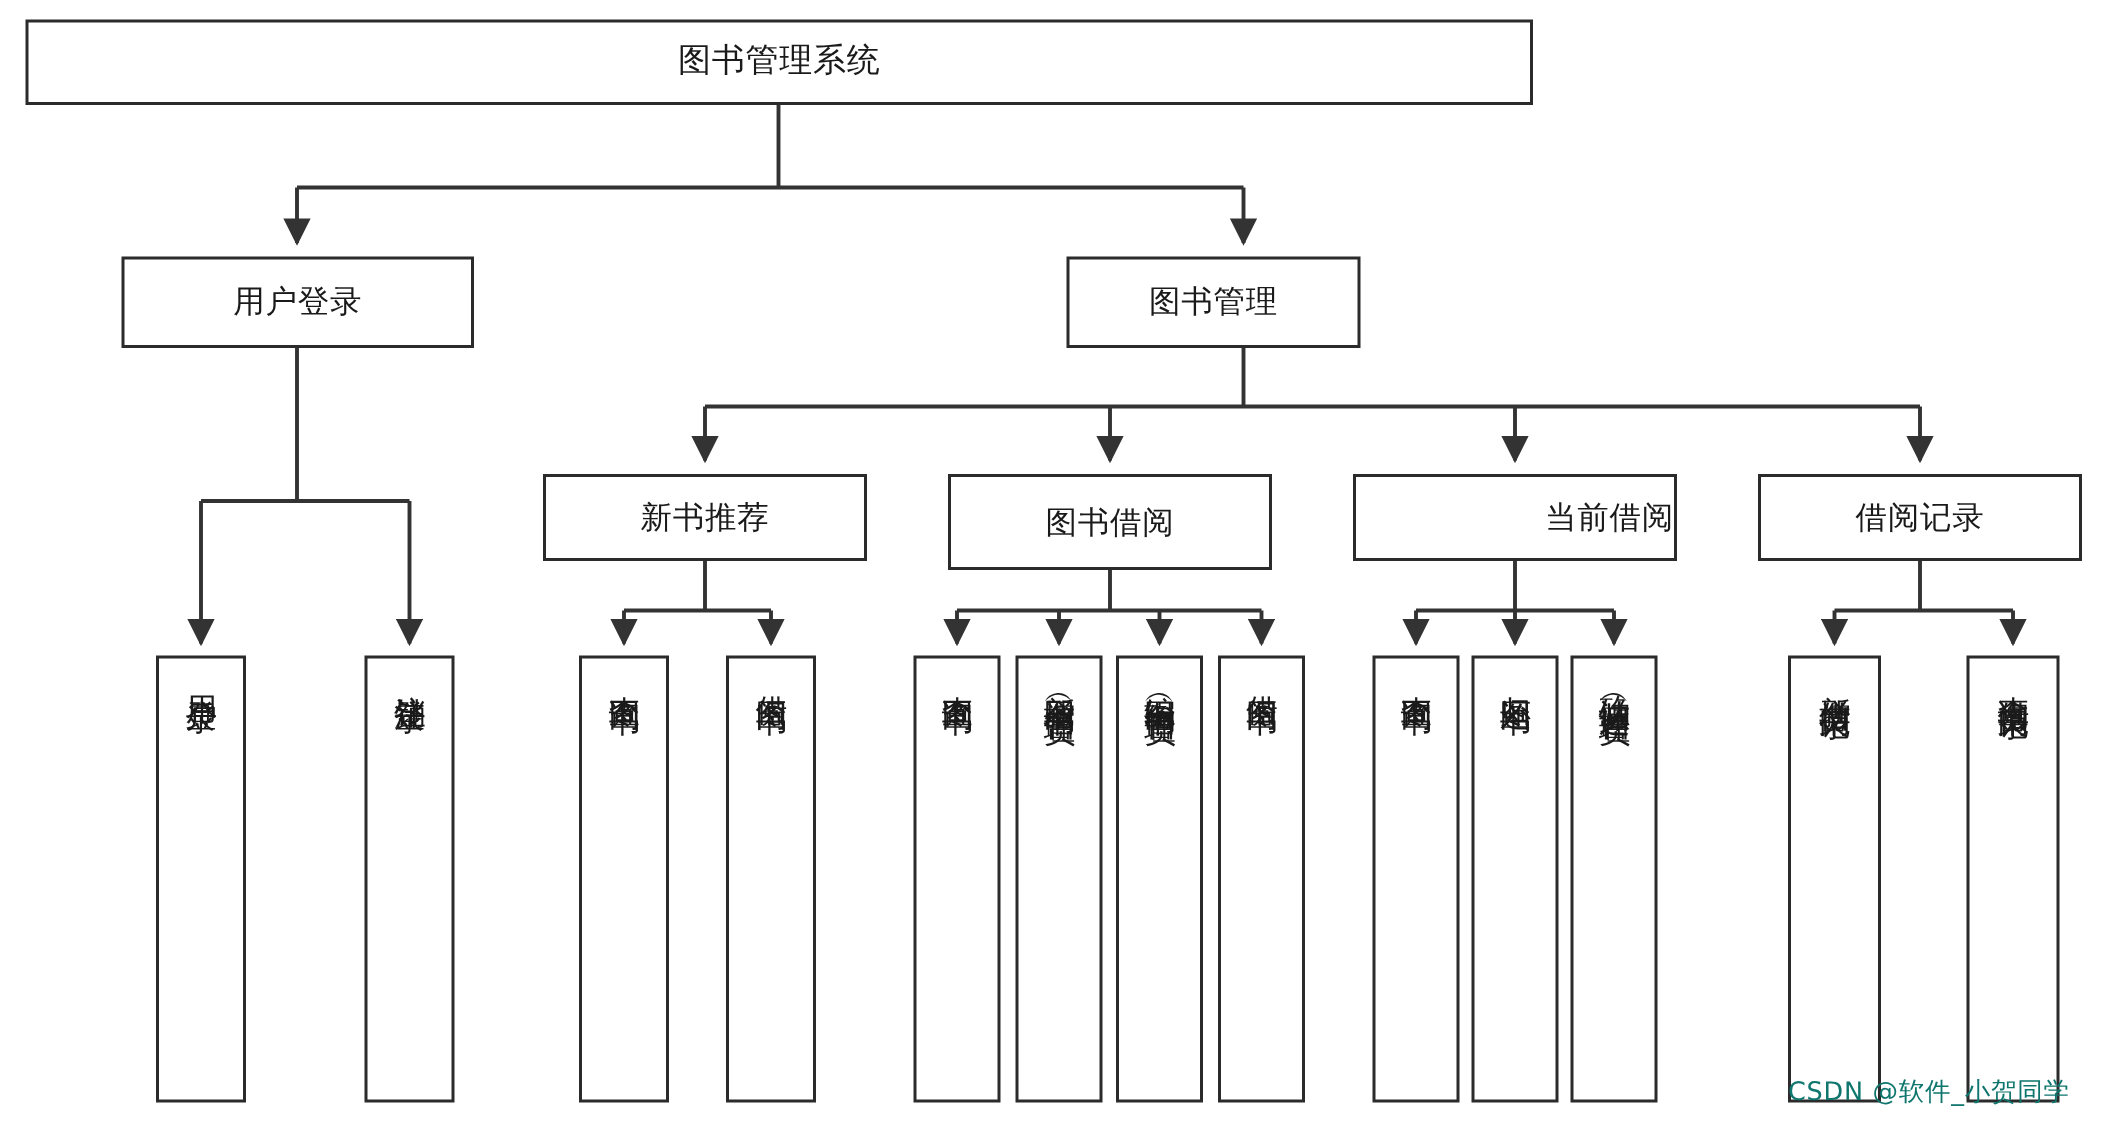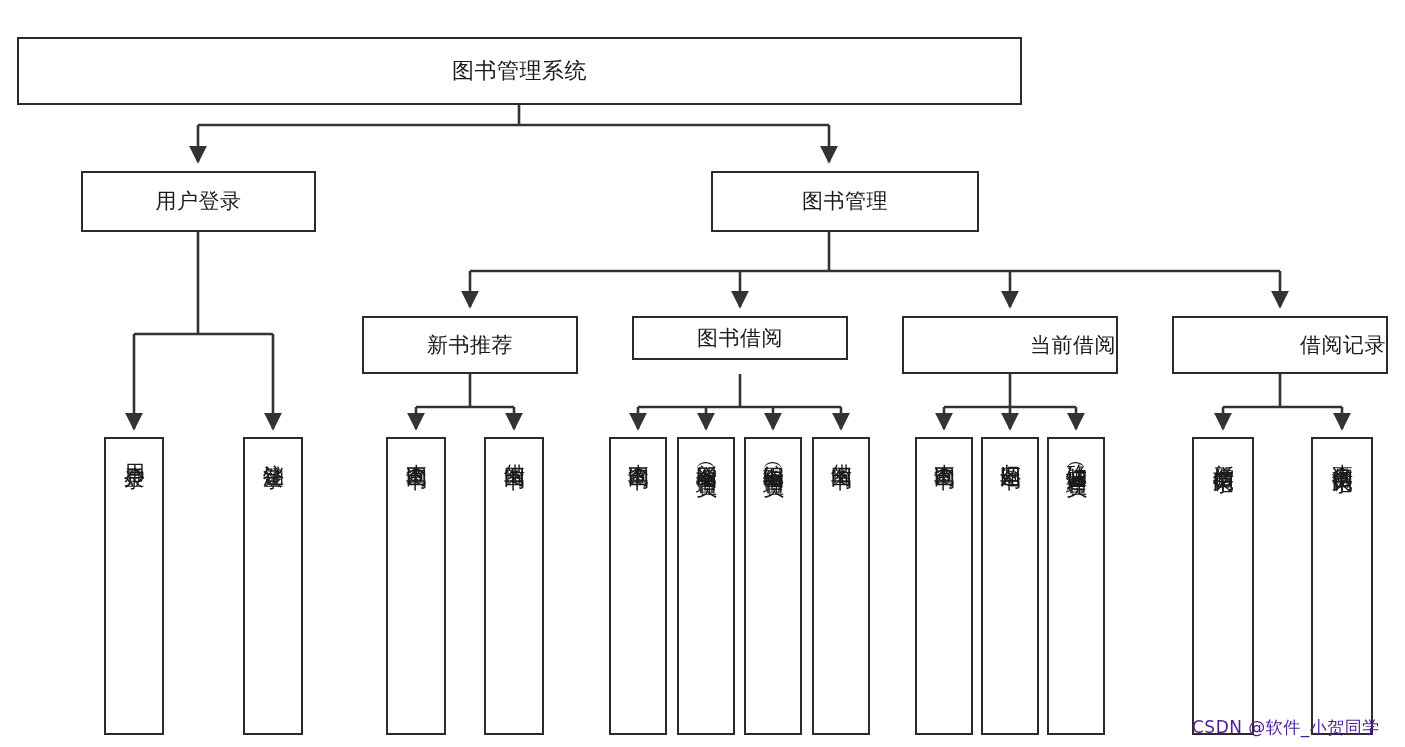--- a/index.html
+++ b/index.html
@@ -56,21 +56,21 @@
     writing-mode: vertical-rl;
     text-orientation: upright;
     font-size: 21px;
     line-height: 1.18;
     letter-spacing: 2px;
     white-space: nowrap;
   }
   .watermark {
     position: absolute;
     font-size: 17px;
-    color: #4c1d95;
+    color: #0f766e;
     white-space: nowrap;
     letter-spacing: 0.5px;
     pointer-events: none;
   }
 </style>
 </head>
 <body>
 
 <div id="diagram-root">
 
@@ -117,41 +117,41 @@
       <path d="M 1010 407 L 1010 429" marker-end="url(#arrow)"></path>
       <path d="M 1076 407 L 1076 429" marker-end="url(#arrow)"></path>
 
       <path d="M 1280 374 L 1280 407"></path>
       <path d="M 1223 407 L 1342 407"></path>
       <path d="M 1223 407 L 1223 429" marker-end="url(#arrow)"></path>
       <path d="M 1342 407 L 1342 429" marker-end="url(#arrow)"></path>
     </g>
   </svg>
 
-  <div class="node h-node" id="node-root" style="left:17px; top:13px; width:1005px; height:68px;margin-top:24px;">
+  <div class="node h-node" id="node-root" style="left:17px; top:13px; width:1005px; height:57px;">
     <span class="node-label">图书管理系统</span>
   </div>
 
   <div class="node h-node" style="left:81px; top:171px; width:235px; height:61px;">
     <span class="node-label">用户登录</span>
   </div>
-  <div class="node h-node" style="left:711px; top:171px; width:268px; height:61px;">
+  <div class="node h-node" style="left:711px; top:171px; width:196px; height:61px;">
     <span class="node-label">图书管理</span>
   </div>
 
   <div class="node h-node" style="left:362px; top:316px; width:216px; height:58px;align-items:center;">
     <span class="node-label">新书推荐</span>
   </div>
-  <div class="node h-node" style="left:632px; top:316px; width:216px; height:44px;">
+  <div class="node h-node" style="left:632px; top:316px; width:216px; height:64px;">
     <span class="node-label">图书借阅</span>
   </div>
   <div class="node h-node" style="left:902px; top:316px; width:216px; height:58px;justify-content:flex-end;">
     <span class="node-label">当前借阅</span>
   </div>
-  <div class="node h-node" style="left:1172px; top:316px; width:216px; height:58px;justify-content:flex-end;">
+  <div class="node h-node" style="left:1172px; top:316px; width:216px; height:58px;">
     <span class="node-label">借阅记录</span>
   </div>
 
   <div class="node v-node" style="left:104px; top:437px; width:60px; height:298px;">
     <span class="node-label">用户登录</span>
   </div>
   <div class="node v-node" style="left:243px; top:437px; width:60px; height:298px;">
     <span class="node-label">注销登录</span>
   </div>
   <div class="node v-node" style="left:386px; top:437px; width:60px; height:298px;">

